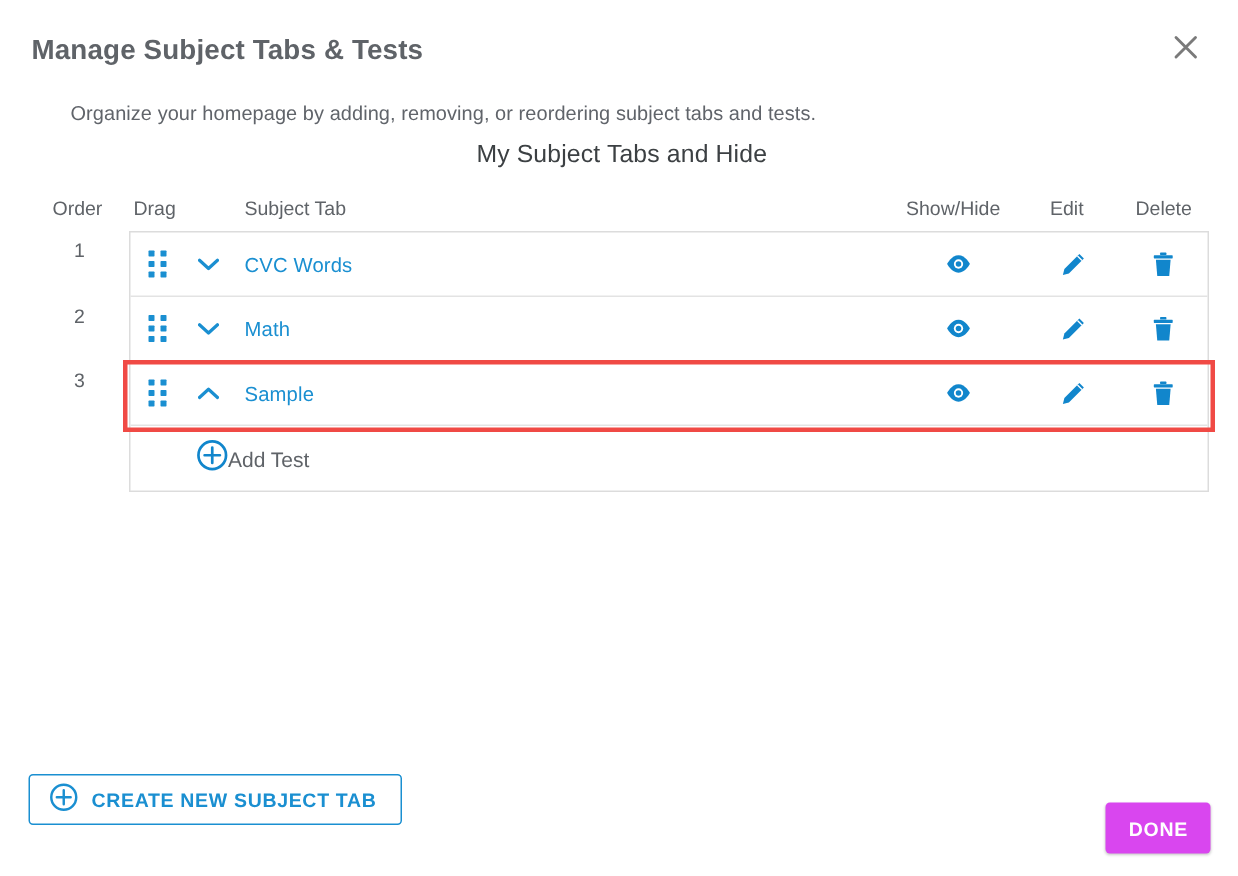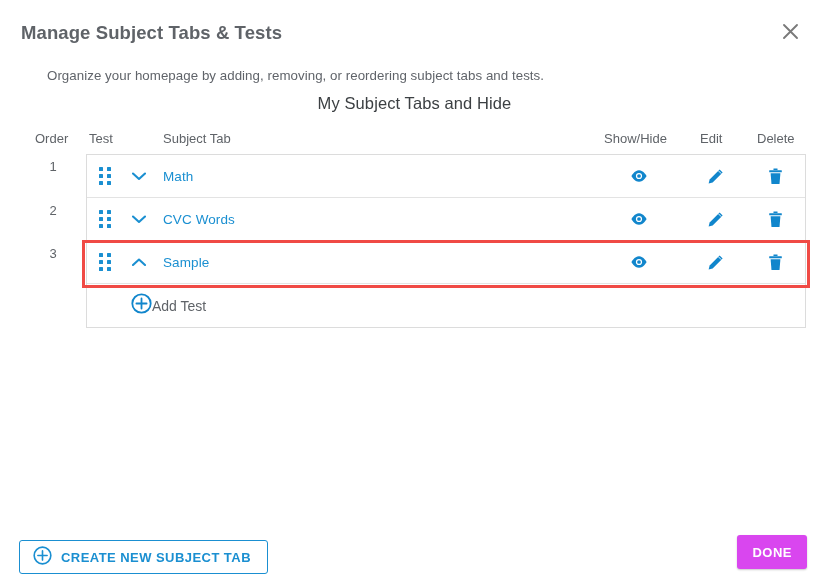--- a/index.html
+++ b/index.html
@@ -213,21 +213,21 @@
     border: 3px solid #f04a45;
     box-sizing: border-box;
     pointer-events: none;
     z-index: 30;
   }
 
   
   .btn-outline {
     position: absolute;
     left: 19px;
-    top: 540px;
+    top: 516px;
     height: 34px;
     box-sizing: border-box;
     display: flex;
     align-items: center;
     gap: 9px;
     padding: 0 16px 0 13px;
     border: 1px solid #1a8fd1;
     border-radius: 3px;
     background: #ffffff;
     color: #1a8fd1;
@@ -276,21 +276,21 @@
   </div>
 
   <div class="subtitle">Organize your homepage by adding, removing, or reordering subject tabs and tests.</div>
 
   <div class="section-heading">
     <span>My Subject Tabs and Hide</span>
   </div>
 
   <div class="col-headers">
     <div class="ch ch-order">Order</div>
-    <div class="ch ch-drag">Test</div>
+    <div class="ch ch-drag">Drag</div>
     <div class="ch ch-subject">Subject Tab</div>
     <div class="ch ch-show">Show/Hide</div>
     <div class="ch ch-edit">Edit</div>
     <div class="ch ch-delete">Delete</div>
   </div>
 
   <div class="order-num order-1">1</div>
   <div class="order-num order-2">2</div>
   <div class="order-num order-3">3</div>
 
@@ -308,21 +308,21 @@
         </div>
       </div>
       <div class="cell cell-chev">
         <div class="chev">
           <svg width="14" height="9" viewBox="0 0 14 9" aria-hidden="true">
             <path d="M1 1.5 L7 7 L13 1.5" stroke="#1a8fd1" stroke-width="2.1" fill="none" stroke-linecap="round" stroke-linejoin="round"></path>
           </svg>
         </div>
       </div>
       <div class="cell cell-label">
-        <span class="subject-link">Math</span>
+        <span class="subject-link">CVC Words</span>
       </div>
       <div class="cell cell-show">
         <span class="icon-btn">
           <svg width="18" height="14" viewBox="0 0 18 14" aria-hidden="true">
             <path d="M9 1.2 C4.4 1.2 1.4 7 1.4 7 C1.4 7 4.4 12.8 9 12.8 C13.6 12.8 16.6 7 16.6 7 C16.6 7 13.6 1.2 9 1.2 Z" fill="#1186cc"></path>
             <circle cx="9" cy="7" r="3.1" fill="#ffffff"></circle>
             <circle cx="9" cy="7" r="1.85" fill="#1186cc"></circle>
           </svg>
         </span>
       </div>
@@ -357,21 +357,21 @@
         </div>
       </div>
       <div class="cell cell-chev">
         <div class="chev">
           <svg width="14" height="9" viewBox="0 0 14 9" aria-hidden="true">
             <path d="M1 1.5 L7 7 L13 1.5" stroke="#1a8fd1" stroke-width="2.1" fill="none" stroke-linecap="round" stroke-linejoin="round"></path>
           </svg>
         </div>
       </div>
       <div class="cell cell-label">
-        <span class="subject-link">CVC Words</span>
+        <span class="subject-link">Math</span>
       </div>
       <div class="cell cell-show">
         <span class="icon-btn">
           <svg width="18" height="14" viewBox="0 0 18 14" aria-hidden="true">
             <path d="M9 1.2 C4.4 1.2 1.4 7 1.4 7 C1.4 7 4.4 12.8 9 12.8 C13.6 12.8 16.6 7 16.6 7 C16.6 7 13.6 1.2 9 1.2 Z" fill="#1186cc"></path>
             <circle cx="9" cy="7" r="3.1" fill="#ffffff"></circle>
             <circle cx="9" cy="7" r="1.85" fill="#1186cc"></circle>
           </svg>
         </span>
       </div>

